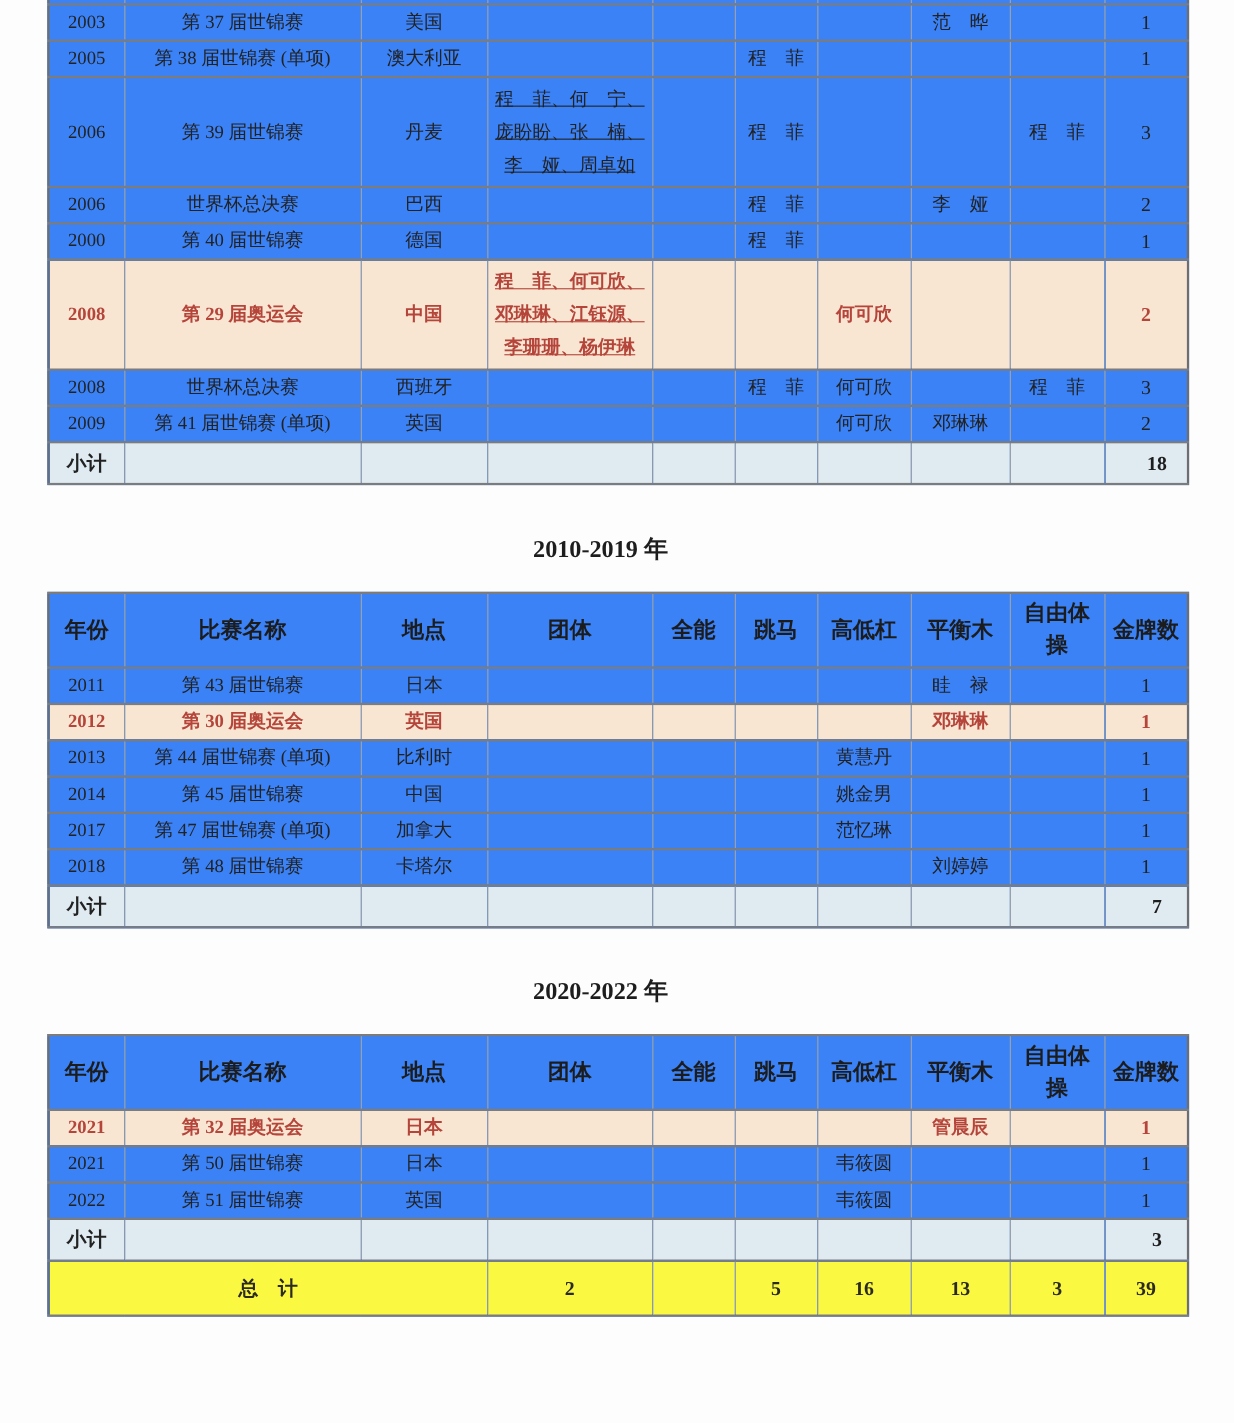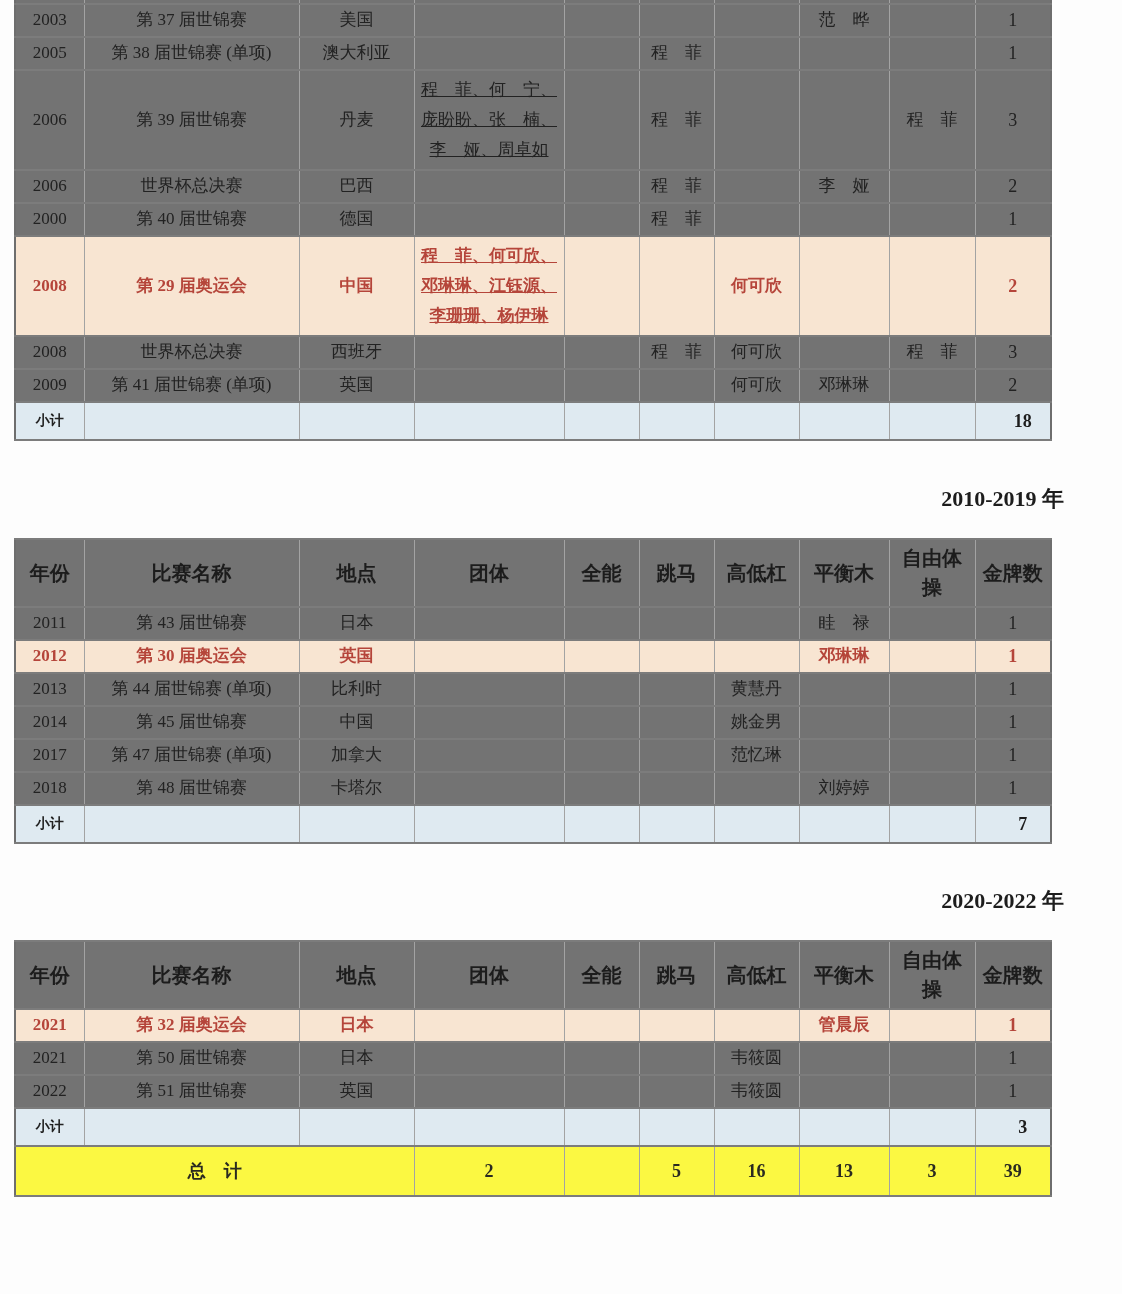--- a/index.html
+++ b/index.html
@@ -9,22 +9,22 @@
     font-family:"Liberation Serif","DejaVu Serif",serif;
     color:#222;
     overflow:hidden;
     position:relative;
   }
   .sheet{padding-top:0;}
   table{
     border-collapse:collapse;
     table-layout:fixed;
     width:1036px;
-    margin-left:14px;
-    background:#737373;
+    margin-left:43px;
+    background:#3b82f6;
     border:2px solid #6e6e6e;
   }
   td,th{
     border-left:1px solid #a3a3a3;
     border-right:1px solid #a3a3a3;
     border-top:2px solid #7c7c7c;
     border-bottom:2px solid #7c7c7c;
     text-align:center;
     vertical-align:middle;
     padding:2px 4px;
@@ -46,33 +46,33 @@
   tr.hl td{
     background:var(--hl-bg);
     color:var(--hl-tx);
     font-weight:bold;
     text-align:center;
   }
   tr.sub td{
     background:var(--sub-bg);
     height:32px;
   }
-  tr.sub td.label-cell{font-weight:bold;font-size:14px;}
+  tr.sub td.label-cell{font-weight:bold;font-size:18px;}
   tr.sub td.gold-cell{font-weight:bold;color:#1d1d1d;padding-left:24px;}
   tr.total td{
     background:var(--tot-bg);
     height:44px;
     font-weight:bold;
     font-size:18px;
     color:#2a2a20;
   }
   .tbl-title{
     width:1036px;
     margin-left:28px;
-    text-align:right;
+    text-align:center;
     font-size:22px;
     font-weight:600;
     color:#1d1d1d;
   }
   .title-2010s{margin-top:43px;margin-bottom:24px;}
   .title-2020s{margin-top:42px;margin-bottom:24px;}
 </style>
 </head>
 <body style="--hl-bg: #f8e5d2; --hl-tx: #b5453a; --sub-bg: #dfeaf1; --tot-bg: #fbf842;">
 

